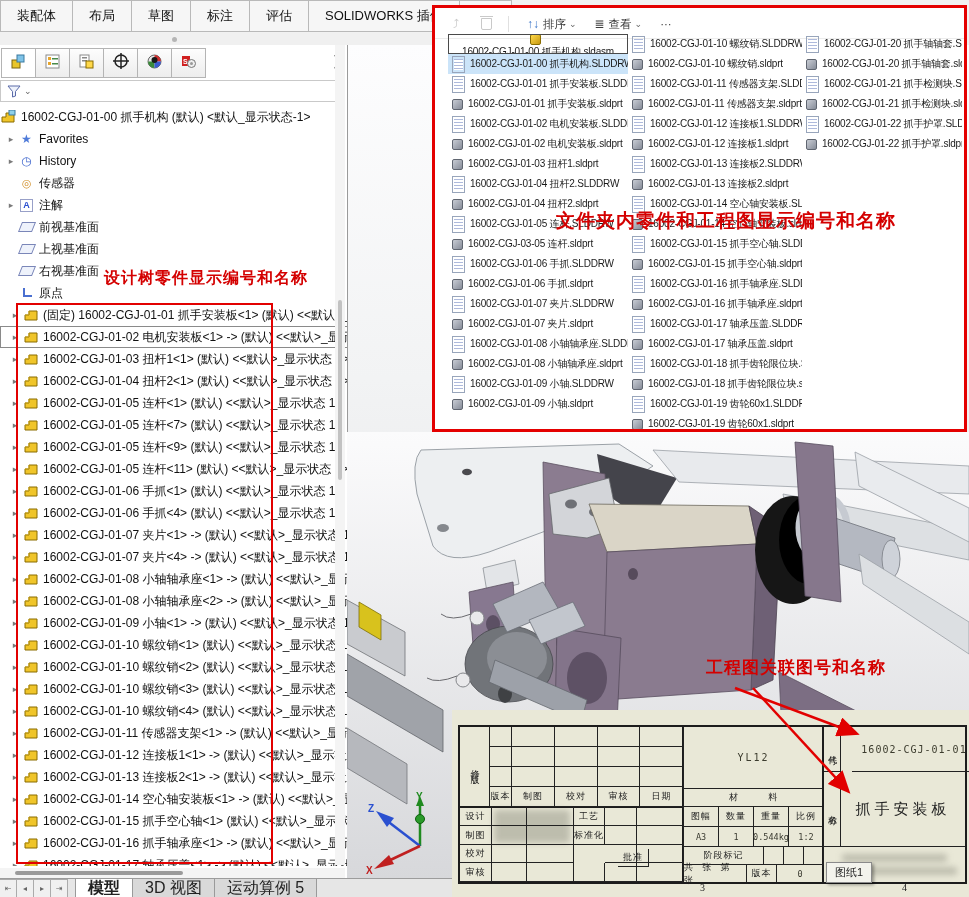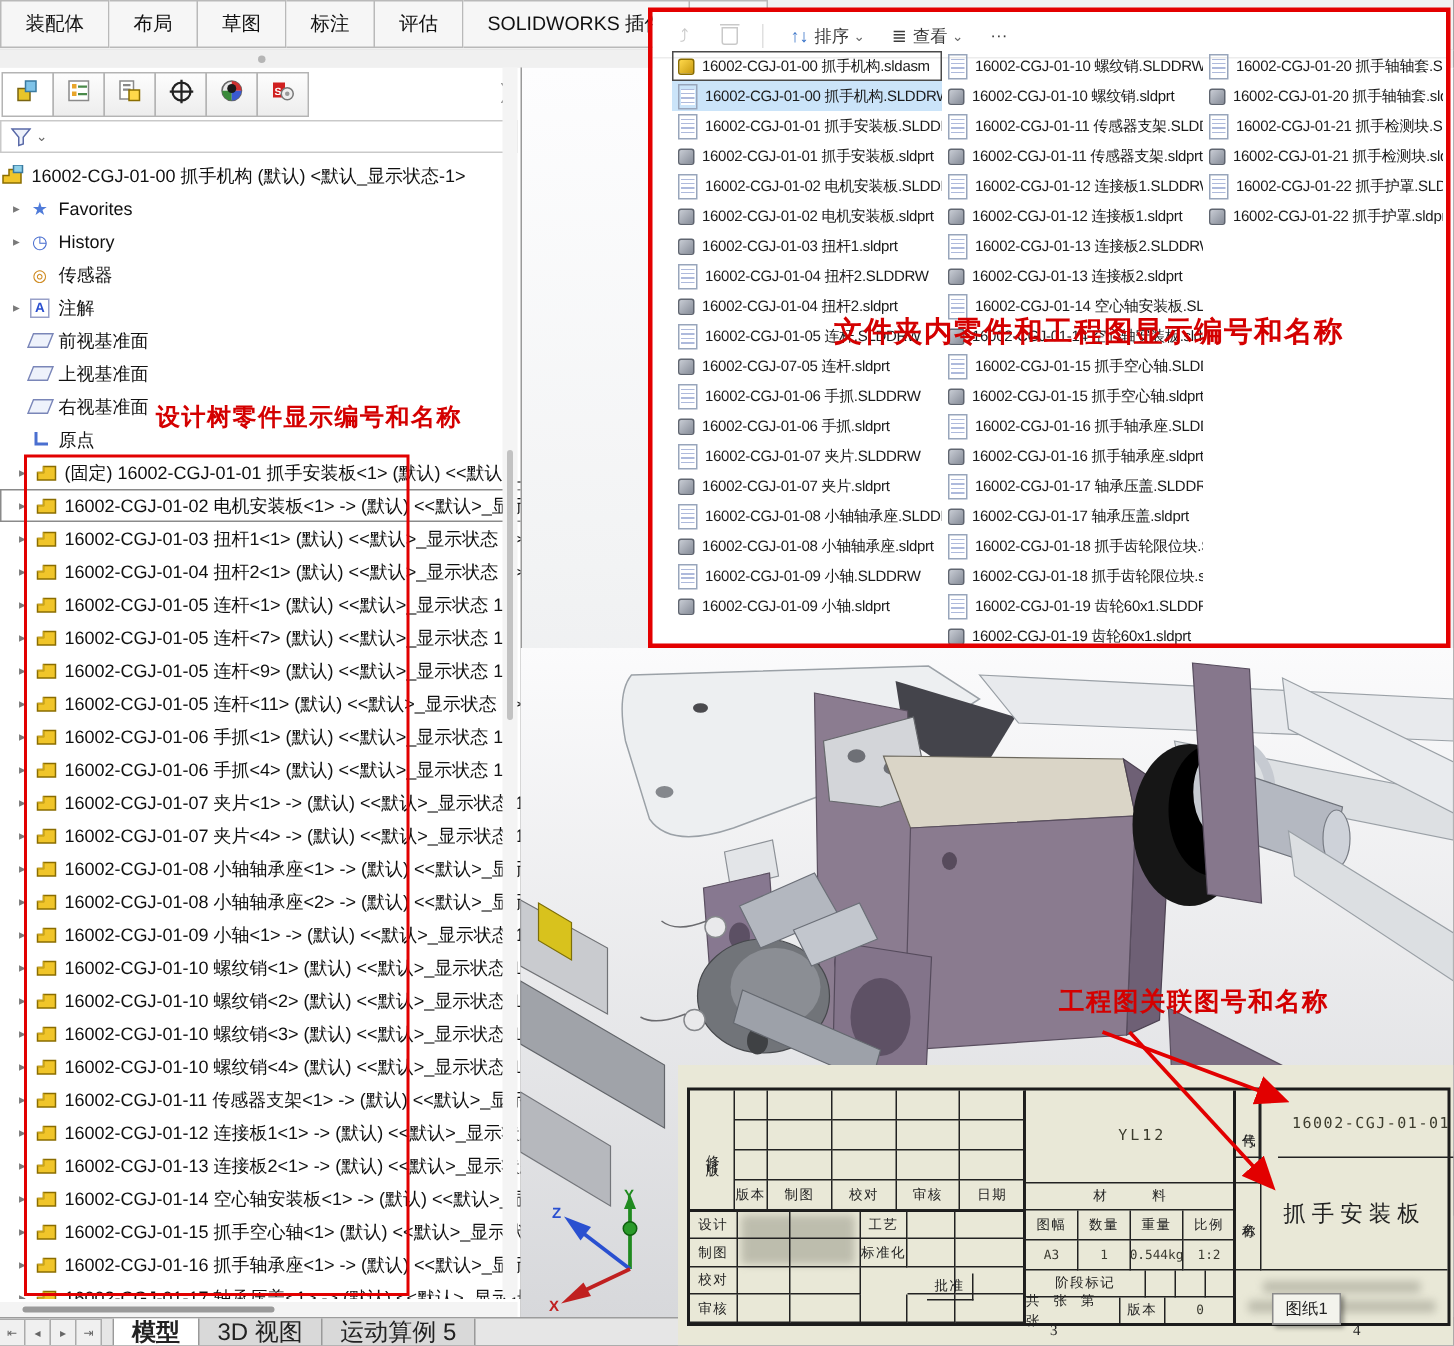--- a/index.html
+++ b/index.html
@@ -66,21 +66,21 @@
   .eglyph{font-size:12px;margin-right:4px;}
   .trashbox{width:9px;height:10px;border:1px solid #c9c9c9;border-radius:0 0 2px 2px;position:relative;}
   .trashbox:before{content:"";position:absolute;left:-2px;top:-3px;width:13px;height:1px;background:#c9c9c9;}
   .esep{width:1px;height:16px;background:#e0e0e0;margin-left:16px;}
   .ecol{position:absolute;top:26px;}
   #ecol0{left:13px;width:180px;}
   #ecol1{left:193px;width:174px;}
   #ecol2{left:367px;width:160px;}
   .erow{height:20px;display:flex;align-items:center;padding:0 4px;font-size:10px;color:#1a1a1a;white-space:nowrap;overflow:hidden;letter-spacing:-0.2px;}
   .erow.esel{background:#cbe4f9;}
-  .erow.foc{outline:1px solid #4a4a4a;outline-offset:-1px;}
+  .erow.foc{outline:1px solid #4a4a4a;outline-offset:-1px;flex-direction:column;}
   .fi{flex:0 0 auto;margin-right:5px;}
   .fi-drw{width:9px;height:11px;border:1px solid #98a5bb;padding:2px 1px;box-sizing:content-box;
           background:repeating-linear-gradient(to bottom,#aebadc 0 1px,transparent 1px 3px) content-box #fff;}
   .fi-prt{width:9px;height:9px;border-radius:2px;background:linear-gradient(135deg,#c8ccd4,#868c98);border:1px solid #5f6570;}
   .fi-asm{width:9px;height:9px;border-radius:2px;background:linear-gradient(135deg,#ffd84a,#c89a10);border:1px solid #8a6d00;}
   #explorer-annotation{position:absolute;left:556px;top:208px;font-size:19px;font-weight:bold;color:#d40000;z-index:45;letter-spacing:1px;}
   #explorer-redbox{position:absolute;left:432px;top:5px;width:535px;height:427px;border:3px solid #e40000;box-sizing:border-box;z-index:44;pointer-events:none;}
   
   #sheet{position:absolute;left:452px;top:710px;width:517px;height:187px;background:#e9e8d7;z-index:50;}
   #tb-table{position:absolute;left:6px;top:15px;width:505px;height:155px;border:2px solid #1c1c1c;box-sizing:content-box;}
@@ -95,21 +95,21 @@
   .blurbar{position:absolute;background:#9a9a8c;filter:blur(3px);opacity:.55;border-radius:2px;}
   #zone3,#zone4{position:absolute;top:172px;font-family:"Liberation Serif",serif;font-size:10px;color:#222;}
   #zone3{left:248px;} #zone4{left:450px;}
   #tb-code{font-family:"DejaVu Sans Mono",monospace;font-size:10px;letter-spacing:1px;color:#3c3c2e;}
   #tb-name{font-size:15px;letter-spacing:4px;color:#222;}
   #tb-material{font-family:"DejaVu Sans Mono",monospace;font-size:10px;letter-spacing:2px;color:#3c3c2e;}
   .wsp{word-spacing:26px;}
   .wsp2{word-spacing:5px;}
   
   #arrows-svg{position:absolute;left:690px;top:650px;z-index:60;pointer-events:none;}
-  #tooltip{position:absolute;left:848px;top:862px;z-index:70;background:#f3f3ec;border:1px solid #8a8a8a;
+  #tooltip{position:absolute;left:826px;top:862px;z-index:70;background:#f3f3ec;border:1px solid #8a8a8a;
            box-shadow:2px 2px 3px rgba(0,0,0,.35);font-size:11px;color:#222;padding:2px 8px;}
 </style>
 </head>
 <body>
 
 <div id="app">
 
   <div id="menubar">
     <div id="menu-tabs">
         <div class="mtab">装配体</div>
@@ -676,21 +676,21 @@
         <div class="erow">
           <span class="fi fi-prt"></span>
           <span class="ename">16002-CGJ-01-04 扭杆2.sldprt</span>
         </div>
         <div class="erow">
           <span class="fi fi-drw"></span>
           <span class="ename">16002-CGJ-01-05 连杆.SLDDRW</span>
         </div>
         <div class="erow">
           <span class="fi fi-prt"></span>
-          <span class="ename">16002-CGJ-07-05 连杆.sldprt</span>
+          <span class="ename">16002-CGJ-03-05 连杆.sldprt</span>
         </div>
         <div class="erow">
           <span class="fi fi-drw"></span>
           <span class="ename">16002-CGJ-01-06 手抓.SLDDRW</span>
         </div>
         <div class="erow">
           <span class="fi fi-prt"></span>
           <span class="ename">16002-CGJ-01-06 手抓.sldprt</span>
         </div>
         <div class="erow">
@@ -829,21 +829,21 @@
   </div>
   <div id="explorer-annotation">文件夹内零件和工程图显示编号和名称</div>
   <div id="explorer-redbox"></div>
 
   <div id="sheet">
     <div id="tb-table">
 
       <div class="tcell" style="left:0;top:0;width:30px;height:80px;">
         <span class="vtext">修订版</span>
       </div>
-      <div class="tcell" style="left:224px;top:0;width:156px;height:62px;">
+      <div class="tcell" style="left:224px;top:0;width:140px;height:62px;">
         <span id="tb-material">YL12</span>
       </div>
       <div class="tcell tlab wsp" style="left:224px;top:62px;width:140px;height:18px;">
         <span>材 料</span>
       </div>
       <div class="tcell tlab" style="left:224px;top:120px;width:80px;height:18px;">
         <span>阶段标记</span>
       </div>
       <div class="tcell tlab wsp2" style="left:224px;top:138px;width:63px;height:17px;border-bottom:none;">
         <span>共 张 第 张</span>

